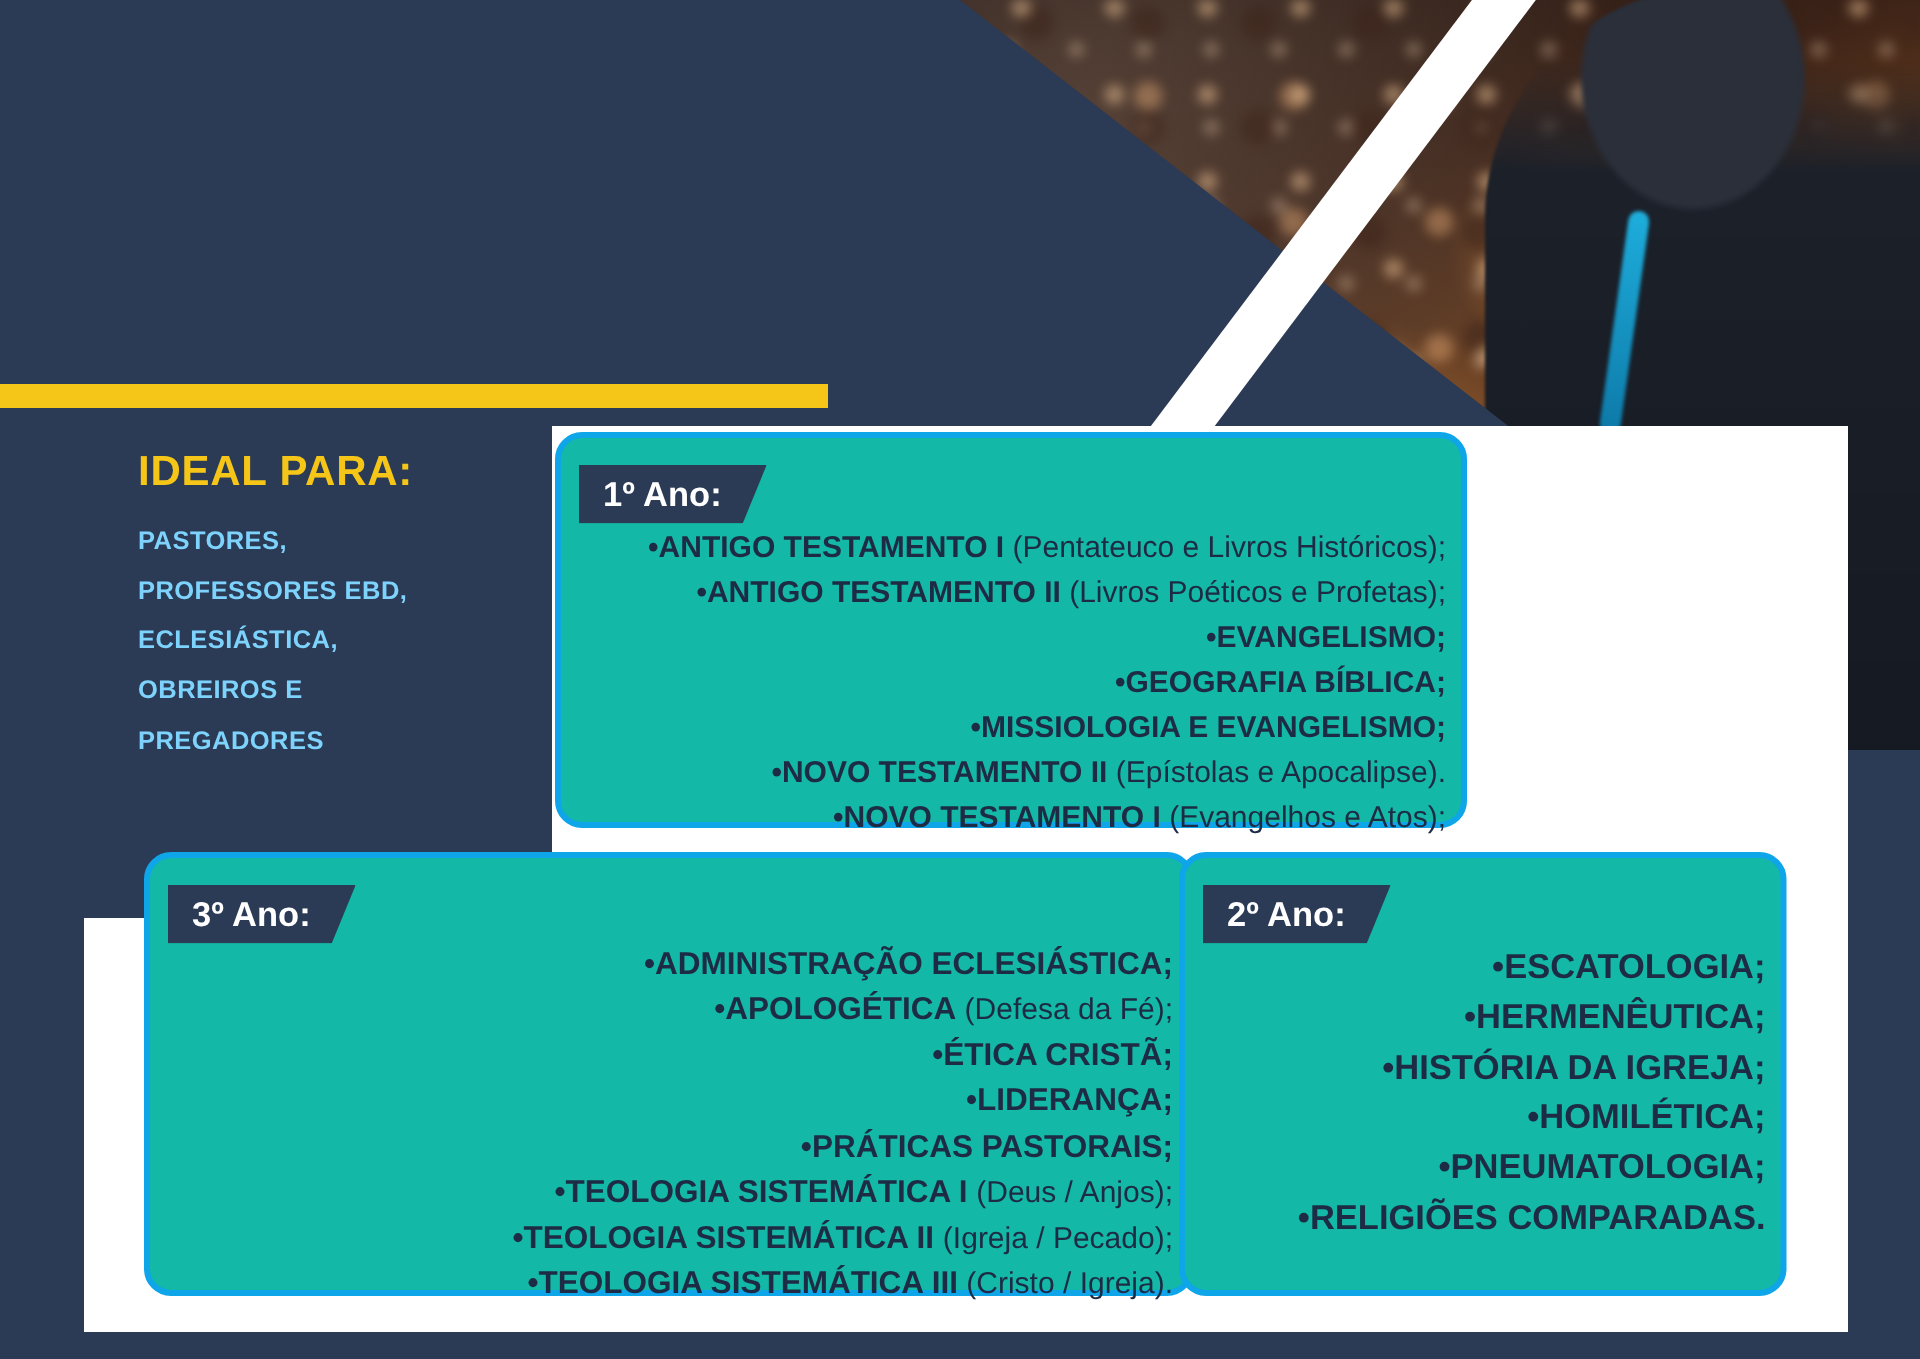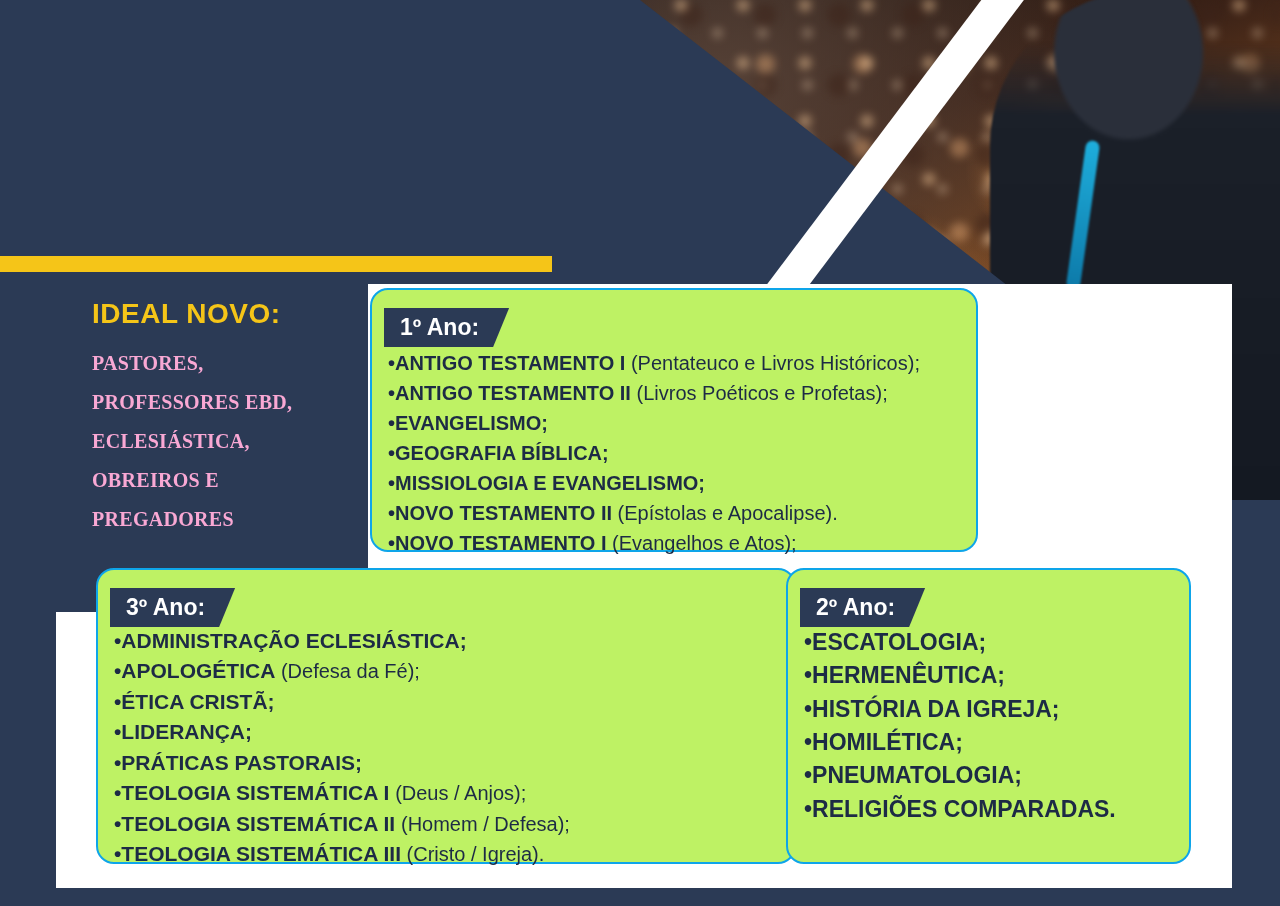--- a/index.html
+++ b/index.html
@@ -136,44 +136,43 @@
     width: 270px;
   }
   .ideal-title {
     color: #f5c518;
     font-size: 28px;
     font-weight: bold;
     letter-spacing: .5px;
     margin-bottom: 14px;
   }
   .ideal-line {
-    color: #f9a8d4;
-    font-size: 20px;
+    color: #7dd3fc;
+    font-size: 17px;
     font-weight: bold;
     line-height: 1.95;
     letter-spacing: .3px;
-    font-family: Liberation Serif, serif;
   }
 
   
   .white-panel {
     position: absolute;
     left: 56px; top: 284px;
     width: 1176px; height: 604px;
     background: #ffffff;
     z-index: 4;
     clip-path: polygon(312px 0, 1176px 0, 1176px 604px, 0 604px, 0 328px, 312px 328px);
   }
 
   
   .card {
     position: absolute;
     z-index: 8;
-    background: #bef264;
-    border: 2px solid #0ea5e9;
+    background: #14b8a6;
+    border: 4px solid #0ea5e9;
     border-radius: 18px;
   }
   .card-label {
     position: absolute;
     top: 18px; left: 12px;
     background: #2b3a55;
     color: #ffffff;
     font-size: 23px;
     font-weight: bold;
     padding: 6px 30px 6px 16px;
@@ -183,20 +182,21 @@
     position: absolute;
     left: 16px;
     right: 10px;
   }
   .item {
     color: #1d2b45;
     font-size: 21px;
     font-weight: bold;
     line-height: 1.45;
     white-space: nowrap;
+    text-align: right;
   }
   .item .paren {
     font-weight: normal;
     font-size: 20px;
   }
 
   
   #card-year1 { left: 370px; top: 288px; width: 608px; height: 264px; }
   #card-year1 .card-list { top: 58px; }
   #card-year1 .item { font-size: 20px; line-height: 1.5; }
@@ -227,21 +227,21 @@
   <div class="navy-lower"></div>
 
   <div class="white-panel"></div>
 
   <div class="yellow-tab"></div>
   <div class="title-small">CURSO MÉDIO EM</div>
   <div class="title-big">TEOLOGIA</div>
   <div class="yellow-bar"></div>
 
   <div class="ideal">
-    <div class="ideal-title">IDEAL NOVO:</div>
+    <div class="ideal-title">IDEAL PARA:</div>
     <div class="ideal-line">PASTORES,</div>
     <div class="ideal-line">PROFESSORES EBD,</div>
     <div class="ideal-line">ECLESIÁSTICA,</div>
     <div class="ideal-line">OBREIROS E</div>
     <div class="ideal-line">PREGADORES</div>
   </div>
 
   <div class="card" id="card-year1">
     <div class="card-label">1º Ano:</div>
     <div class="card-list">
@@ -257,21 +257,21 @@
 
   <div class="card" id="card-year3">
     <div class="card-label">3º Ano:</div>
     <div class="card-list">
       <div class="item"><span>•ADMINISTRAÇÃO ECLESIÁSTICA;</span><span class="paren"></span></div>
       <div class="item"><span>•APOLOGÉTICA</span><span class="paren"> (Defesa da Fé);</span></div>
       <div class="item"><span>•ÉTICA CRISTÃ;</span><span class="paren"></span></div>
       <div class="item"><span>•LIDERANÇA;</span><span class="paren"></span></div>
       <div class="item"><span>•PRÁTICAS PASTORAIS;</span><span class="paren"></span></div>
       <div class="item"><span>•TEOLOGIA SISTEMÁTICA I </span><span class="paren">  (Deus / Anjos);</span></div>
-      <div class="item"><span>•TEOLOGIA SISTEMÁTICA II </span><span class="paren"> (Homem / Defesa);</span></div>
+      <div class="item"><span>•TEOLOGIA SISTEMÁTICA II </span><span class="paren"> (Igreja / Pecado);</span></div>
       <div class="item"><span>•TEOLOGIA SISTEMÁTICA III</span><span class="paren"> (Cristo / Igreja).</span></div>
     </div>
   </div>
 
   <div class="card" id="card-year2">
     <div class="card-label">2º Ano:</div>
     <div class="card-list">
       <div class="item"><span>•ESCATOLOGIA;</span><span class="paren"></span></div>
       <div class="item"><span>•HERMENÊUTICA;</span><span class="paren"></span></div>
       <div class="item"><span>•HISTÓRIA DA IGREJA;</span><span class="paren"></span></div>

